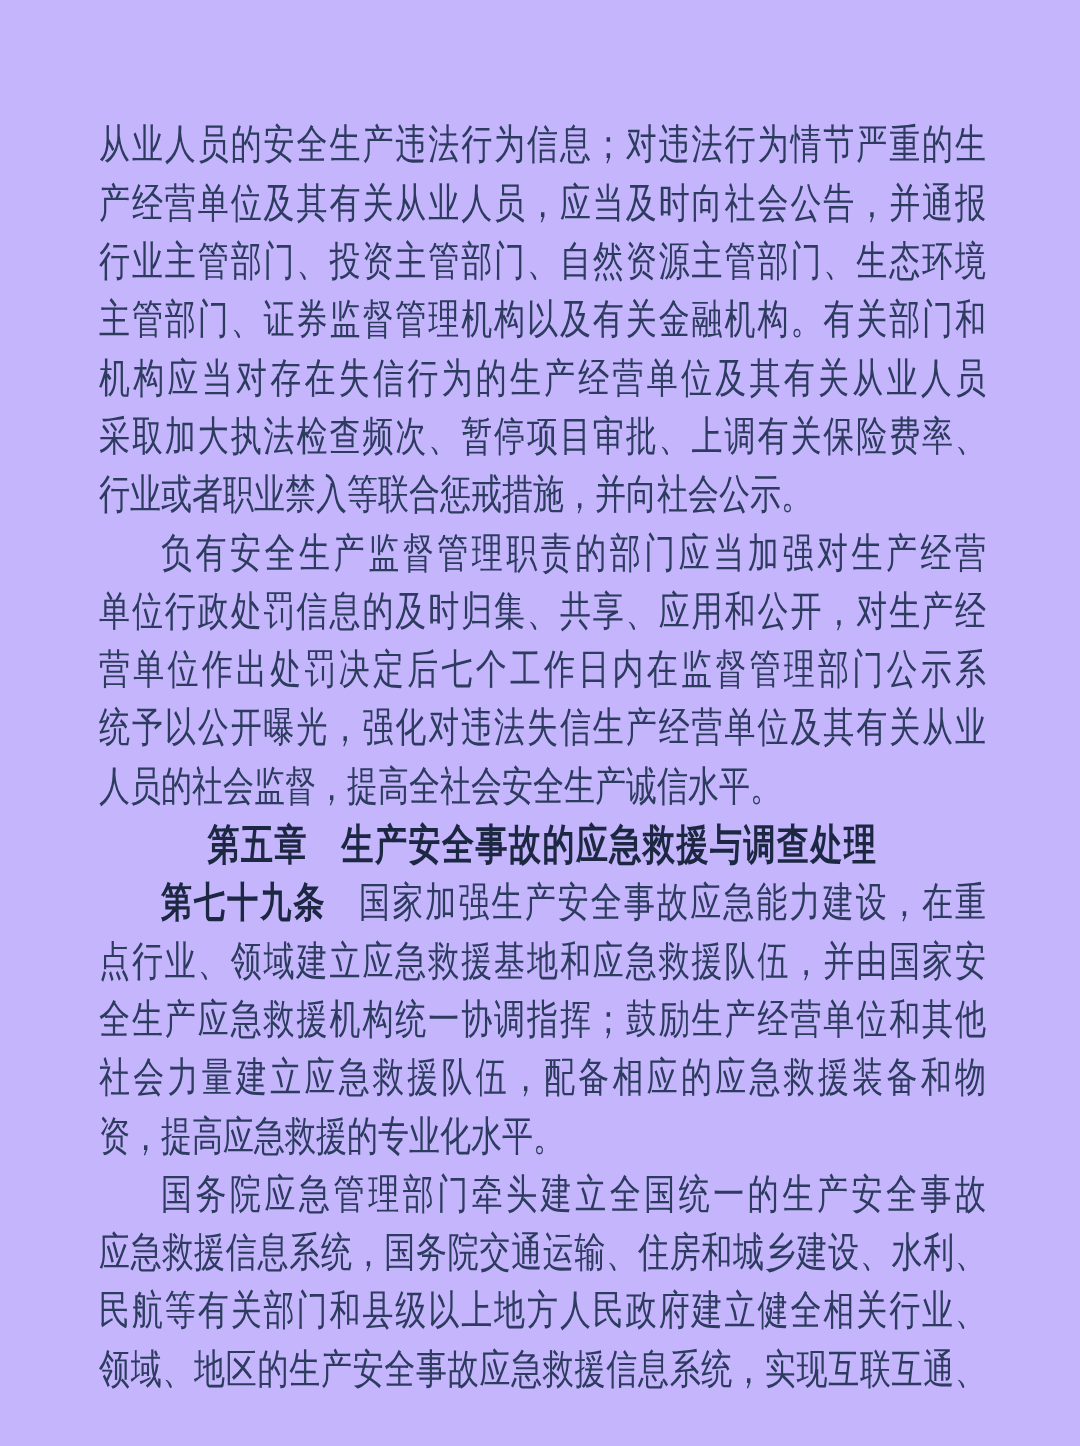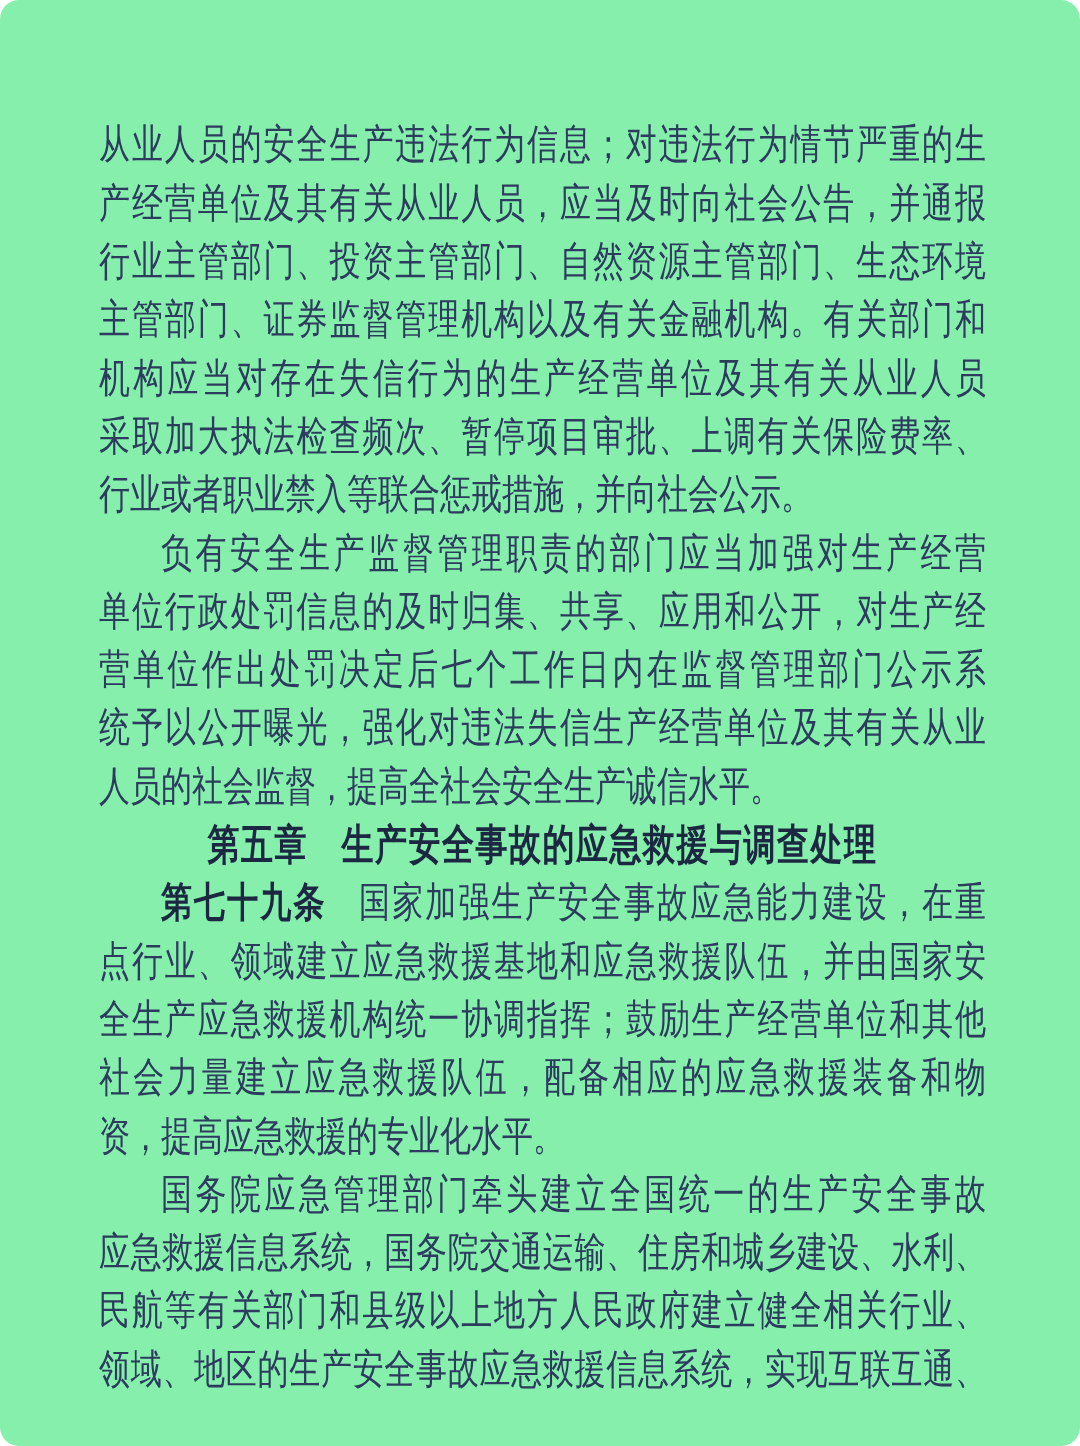--- a/index.html
+++ b/index.html
@@ -4,24 +4,23 @@
 <style>
   html, body {
     margin: 0;
     padding: 0;
     background: #ffffff;
   }
   .page {
     position: relative;
     width: 1080px;
     height: 1446px;
-    background: #86efac;
+    background: #c4b5fd;
     overflow: hidden;
     font-family: "Liberation Serif", serif;
-    border-radius: 19px;
   }
   .doc {
     position: absolute;
     left: 99px;
     top: 116px;
     width: 887px;
     font-size: 31px;
     line-height: 44px;
     color: #2c3b5e;
     transform: scaleY(1.325);

